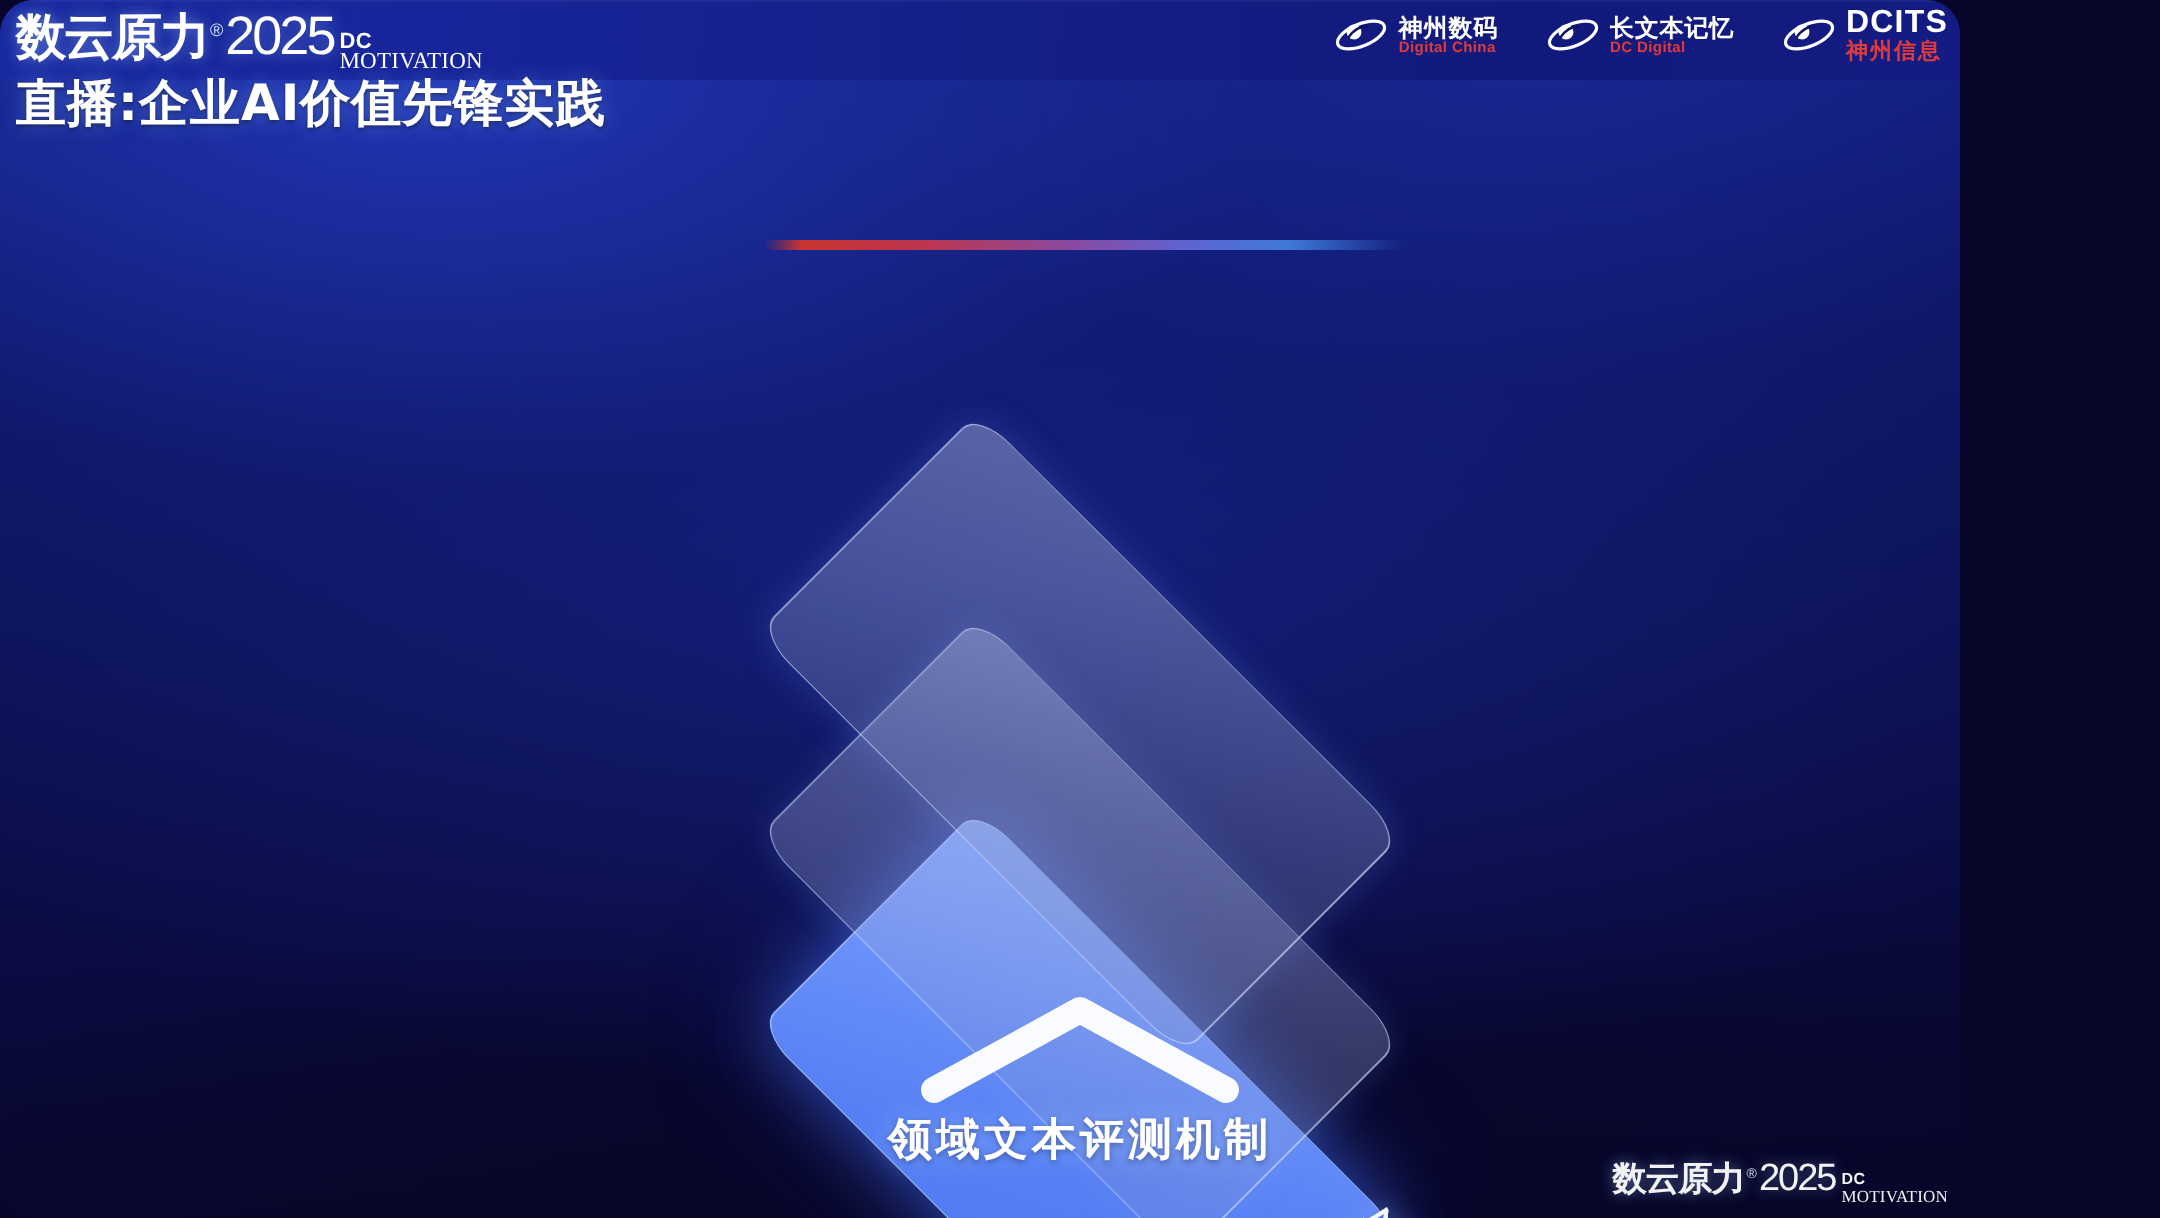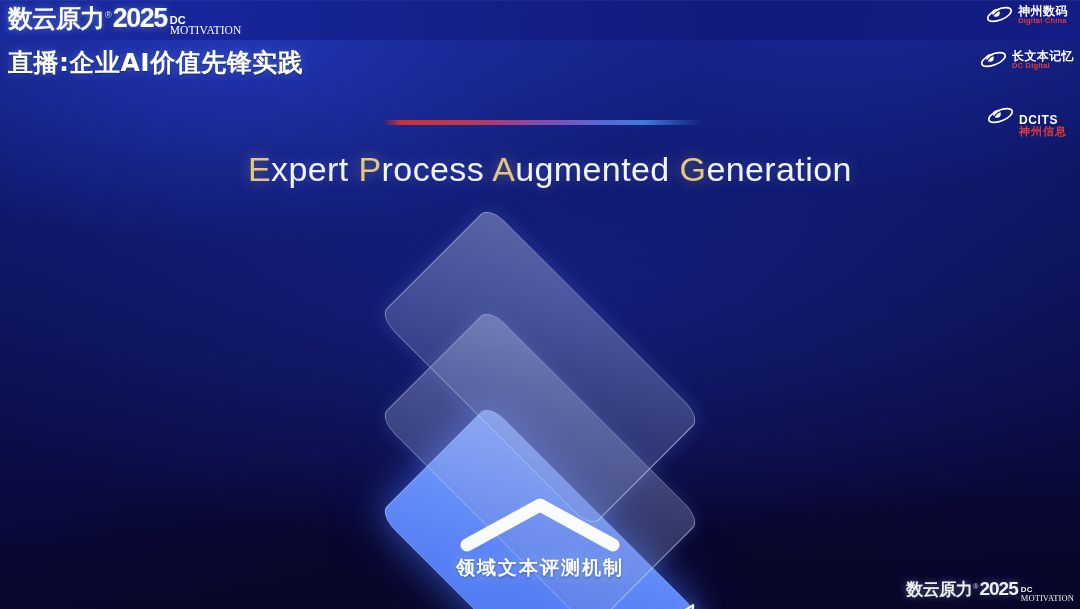--- a/index.html
+++ b/index.html
@@ -3,76 +3,77 @@
 <meta charset="utf-8">
 <title>EPAG Slide</title>
 <style>
   html,body{margin:0;padding:0;background:#07062a;}
   body{
     font-family:"Liberation Sans","DejaVu Sans",sans-serif;
     -webkit-font-smoothing:antialiased;
   }
   #stage{
     position:relative;
-    width:1080px;height:609px;
+    width:980px;height:609px;
     overflow:hidden;
     background:
       radial-gradient(ellipse 70% 55% at 22% 6%, rgba(36,58,190,.85) 0%, rgba(22,34,140,0) 62%),
       radial-gradient(ellipse 62% 50% at 78% 2%, rgba(28,44,160,.70) 0%, rgba(20,30,120,0) 60%),
       radial-gradient(ellipse 95% 62% at 50% 48%, rgba(27,40,150,.55) 0%, rgba(14,18,80,0) 68%),
       radial-gradient(ellipse 80% 40% at 50% 100%, rgba(7,6,40,.95) 0%, rgba(9,9,52,0) 70%),
       linear-gradient(177deg,#141e80 0%,#101a72 18%,#0d1560 38%,#0b1050 55%,#0a0b40 74%,#080730 88%,#070527 100%);
+    border-radius: 17px;
   }
   
   .topbar{
     position:absolute;left:0;top:0;width:1080px;height:40px;
     background:linear-gradient(95deg,#1a2ba0 0%,#17259a 20%,#141f88 45%,#12197c 70%,#141d86 100%);
     box-shadow:0 1px 0 rgba(255,255,255,.05) inset;
   }
   .brandlogo{
     position:absolute;left:8px;top:2px;
     display:flex;align-items:baseline;gap:1px;
     color:#fff;white-space:nowrap;
   }
   .brand-cn{
     font-size:25px;font-weight:700;letter-spacing:-1px;
     color:#ffffff;
     text-shadow:0 0 7px rgba(150,190,255,.55);
     font-family:"DejaVu Sans",sans-serif;
   }
   .brand-reg{font-size:9px;vertical-align:super;position:relative;top:-9px;color:#dbe6ff;}
   .brand-year{
-    font-size:27px;font-weight:700;letter-spacing:-1.5px;color:#fff;
+    font-size:27px;font-weight:400;letter-spacing:-1.5px;color:#fff;
     font-family:"Liberation Sans",sans-serif;
     text-shadow:0 0 8px rgba(150,190,255,.5);
   }
   .brand-dc{
     display:inline-block;margin-left:2px;line-height:.95;
     font-family:"Liberation Sans",sans-serif;color:#fff;position:relative;top:-3px;
   }
   .brand-dc .d1{display:block;font-size:11px;font-weight:700;letter-spacing:.2px;}
   .brand-dc .d2{display:block;font-size:11.5px;font-weight:400;letter-spacing:.1px;font-family:Liberation Serif, serif;}
 
   .livetitle{
-    position:absolute;left:8px;top:46px;
+    position:absolute;left:8px;top:35px;
     font-size:25px;font-weight:700;color:#ffffff;
     letter-spacing:.5px;white-space:nowrap;
     font-family:"DejaVu Sans",sans-serif;
     text-shadow:0 0 10px rgba(120,170,255,.45),0 1px 2px rgba(0,0,0,.5);
   }
 
   
-  .partners{position:absolute;right:6px;top:4px;display:flex;gap:24px;align-items:center;flex-direction:column;}
+  .partners{position:absolute;right:6px;top:4px;display:flex;gap:24px;align-items:center;}
   .plogo{display:flex;align-items:center;gap:5px;white-space:nowrap;}
   .swirl{width:27px;height:21px;flex:0 0 auto;}
   .ptext{display:flex;flex-direction:column;line-height:1.02;}
   .ptext .cn{font-size:12px;font-weight:700;color:#fff;letter-spacing:.4px;font-family:"DejaVu Sans",sans-serif;}
   .ptext .en{font-size:7.5px;font-weight:700;color:#e23a3a;letter-spacing:.2px;font-family:Liberation Sans, sans-serif;}
   .ptext .cn-red{font-size:11px;font-weight:700;color:#e23a3a;letter-spacing:1px;font-family:"DejaVu Sans",sans-serif;}
-  .ptext .en-big{font-size:12px;font-weight:700;color:#fff;letter-spacing:.6px;font-family:"Liberation Sans",sans-serif;margin-top:20px;}
+  .ptext .en-big{font-size:16px;font-weight:700;color:#fff;letter-spacing:.6px;font-family:"Liberation Sans",sans-serif;}
 
   
   .headline{
     position:absolute;left:340px;top:54px;white-space:nowrap;
     font-size:31px;font-weight:700;
     font-family:"DejaVu Sans",sans-serif;
     letter-spacing:1px;
   }
   .headline .gold{
     color:#e8cf8d;
@@ -159,21 +160,21 @@
     width:170px;height:62px;pointer-events:none;
   }
   
   .lbl{
     position:absolute;white-space:nowrap;color:#ffffff;
     font-family:"DejaVu Sans",sans-serif;
     pointer-events:none;
   }
   #lbl-top{
     left:0;right:0;text-align:center;top:330px;
-    font-size:19px;font-weight:700;letter-spacing:2px;
+    font-size:22px;font-weight:700;letter-spacing:2px;
     text-shadow:0 0 14px rgba(150,190,255,.7),0 1px 3px rgba(20,30,90,.6);
   }
   #lbl-mid-right{
     left:355px;top:430px;
     font-size:21px;font-weight:700;letter-spacing:2px;
     transform:rotate(-32deg);transform-origin:0 50%;
     color:#f2f6ff;
     text-shadow:0 0 12px rgba(150,190,255,.7),0 1px 3px rgba(20,30,90,.55);
   }
 
@@ -243,26 +244,20 @@
         <span class="en-big">DCITS</span>
         <span class="cn-red">神州信息</span>
       </span>
     </div>
 
   </div>
 
 
   <div class="rule"></div>
 
-  <div class="subtitle">
-    <span><span class="cap">E</span><span>xpert</span></span>
-    <span><span class="cap">P</span><span>rocess</span></span>
-    <span><span class="cap">A</span><span>ugmented</span></span>
-    <span><span class="cap">G</span><span>eneration</span></span>
-  </div>
 
   <div class="stack">
 
     <div class="layer" id="layer-bot">
       <div class="face"></div>
     </div>
 
     <div class="layer" id="layer-mid">
       <div class="face"></div>
     </div>

